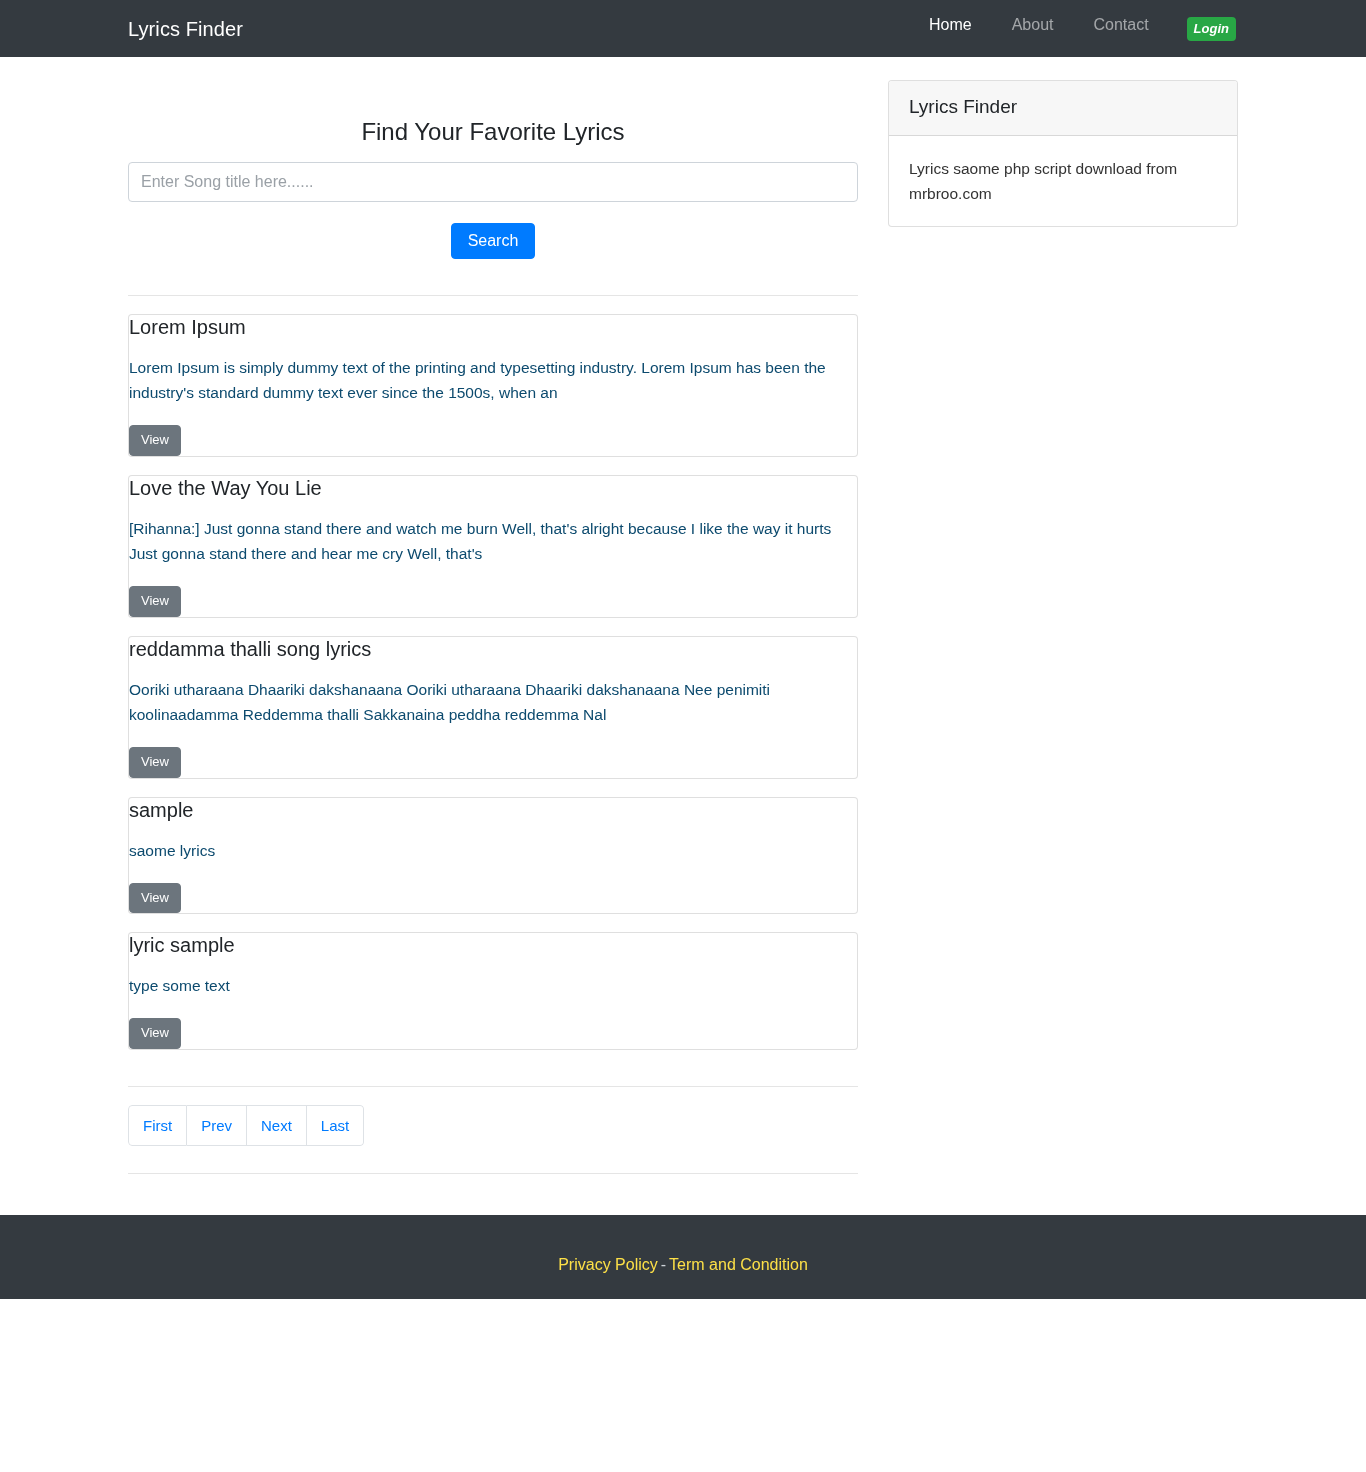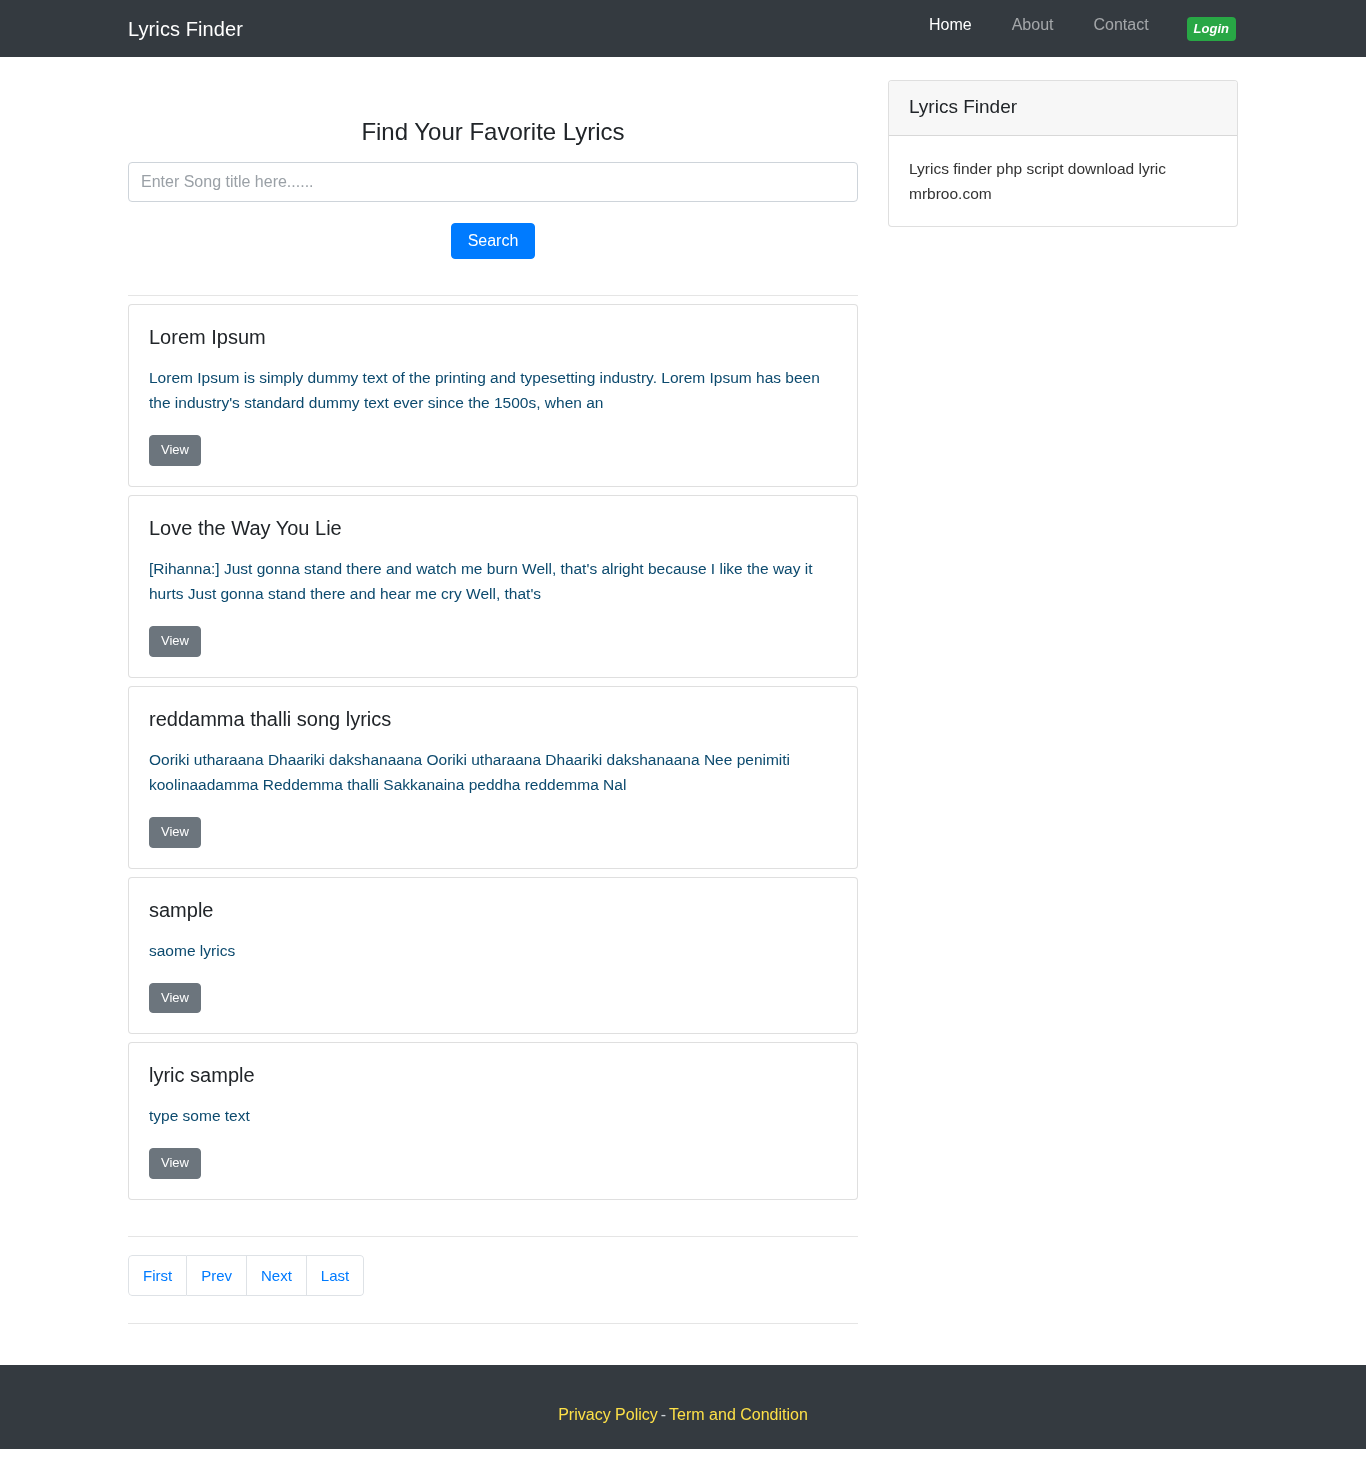--- a/index.html
+++ b/index.html
@@ -125,22 +125,21 @@
     border: 0;
     border-top: 1px solid rgba(0,0,0,.1);
     margin: 36px 0 0 0;
   }
 
   
   .card {
     border: 1px solid rgba(0,0,0,.125);
     border-radius: 4px;
     background: #fff;
-    margin-top: 8px;
-    padding: 20px;
+    margin-top: 18px;
   }
   .card-title {
     font-size: 20px;
     font-weight: 400;
     color: #212529;
     margin: 0 0 16px 0;
     line-height: 1.2;
   }
   .card-text {
     font-size: 15.5px;
@@ -328,21 +327,21 @@
     <hr class="rule-bottom">
 
   </div>
 
   <div class="col-side">
     <div class="side-card">
       <div class="side-card-header">
         <h5>Lyrics Finder</h5>
       </div>
       <div class="side-card-body">
-        <p>Lyrics finder php script download lyric mrbroo.com</p>
+        <p>Lyrics saome php script download from mrbroo.com</p>
       </div>
     </div>
   </div>
 
 </div>
 
 <footer class="footer">
   <div class="footer-inner">
     <div class="footer-links">
       <a>Privacy Policy</a><span class="footer-sep">-</span><a>Term and Condition</a>

